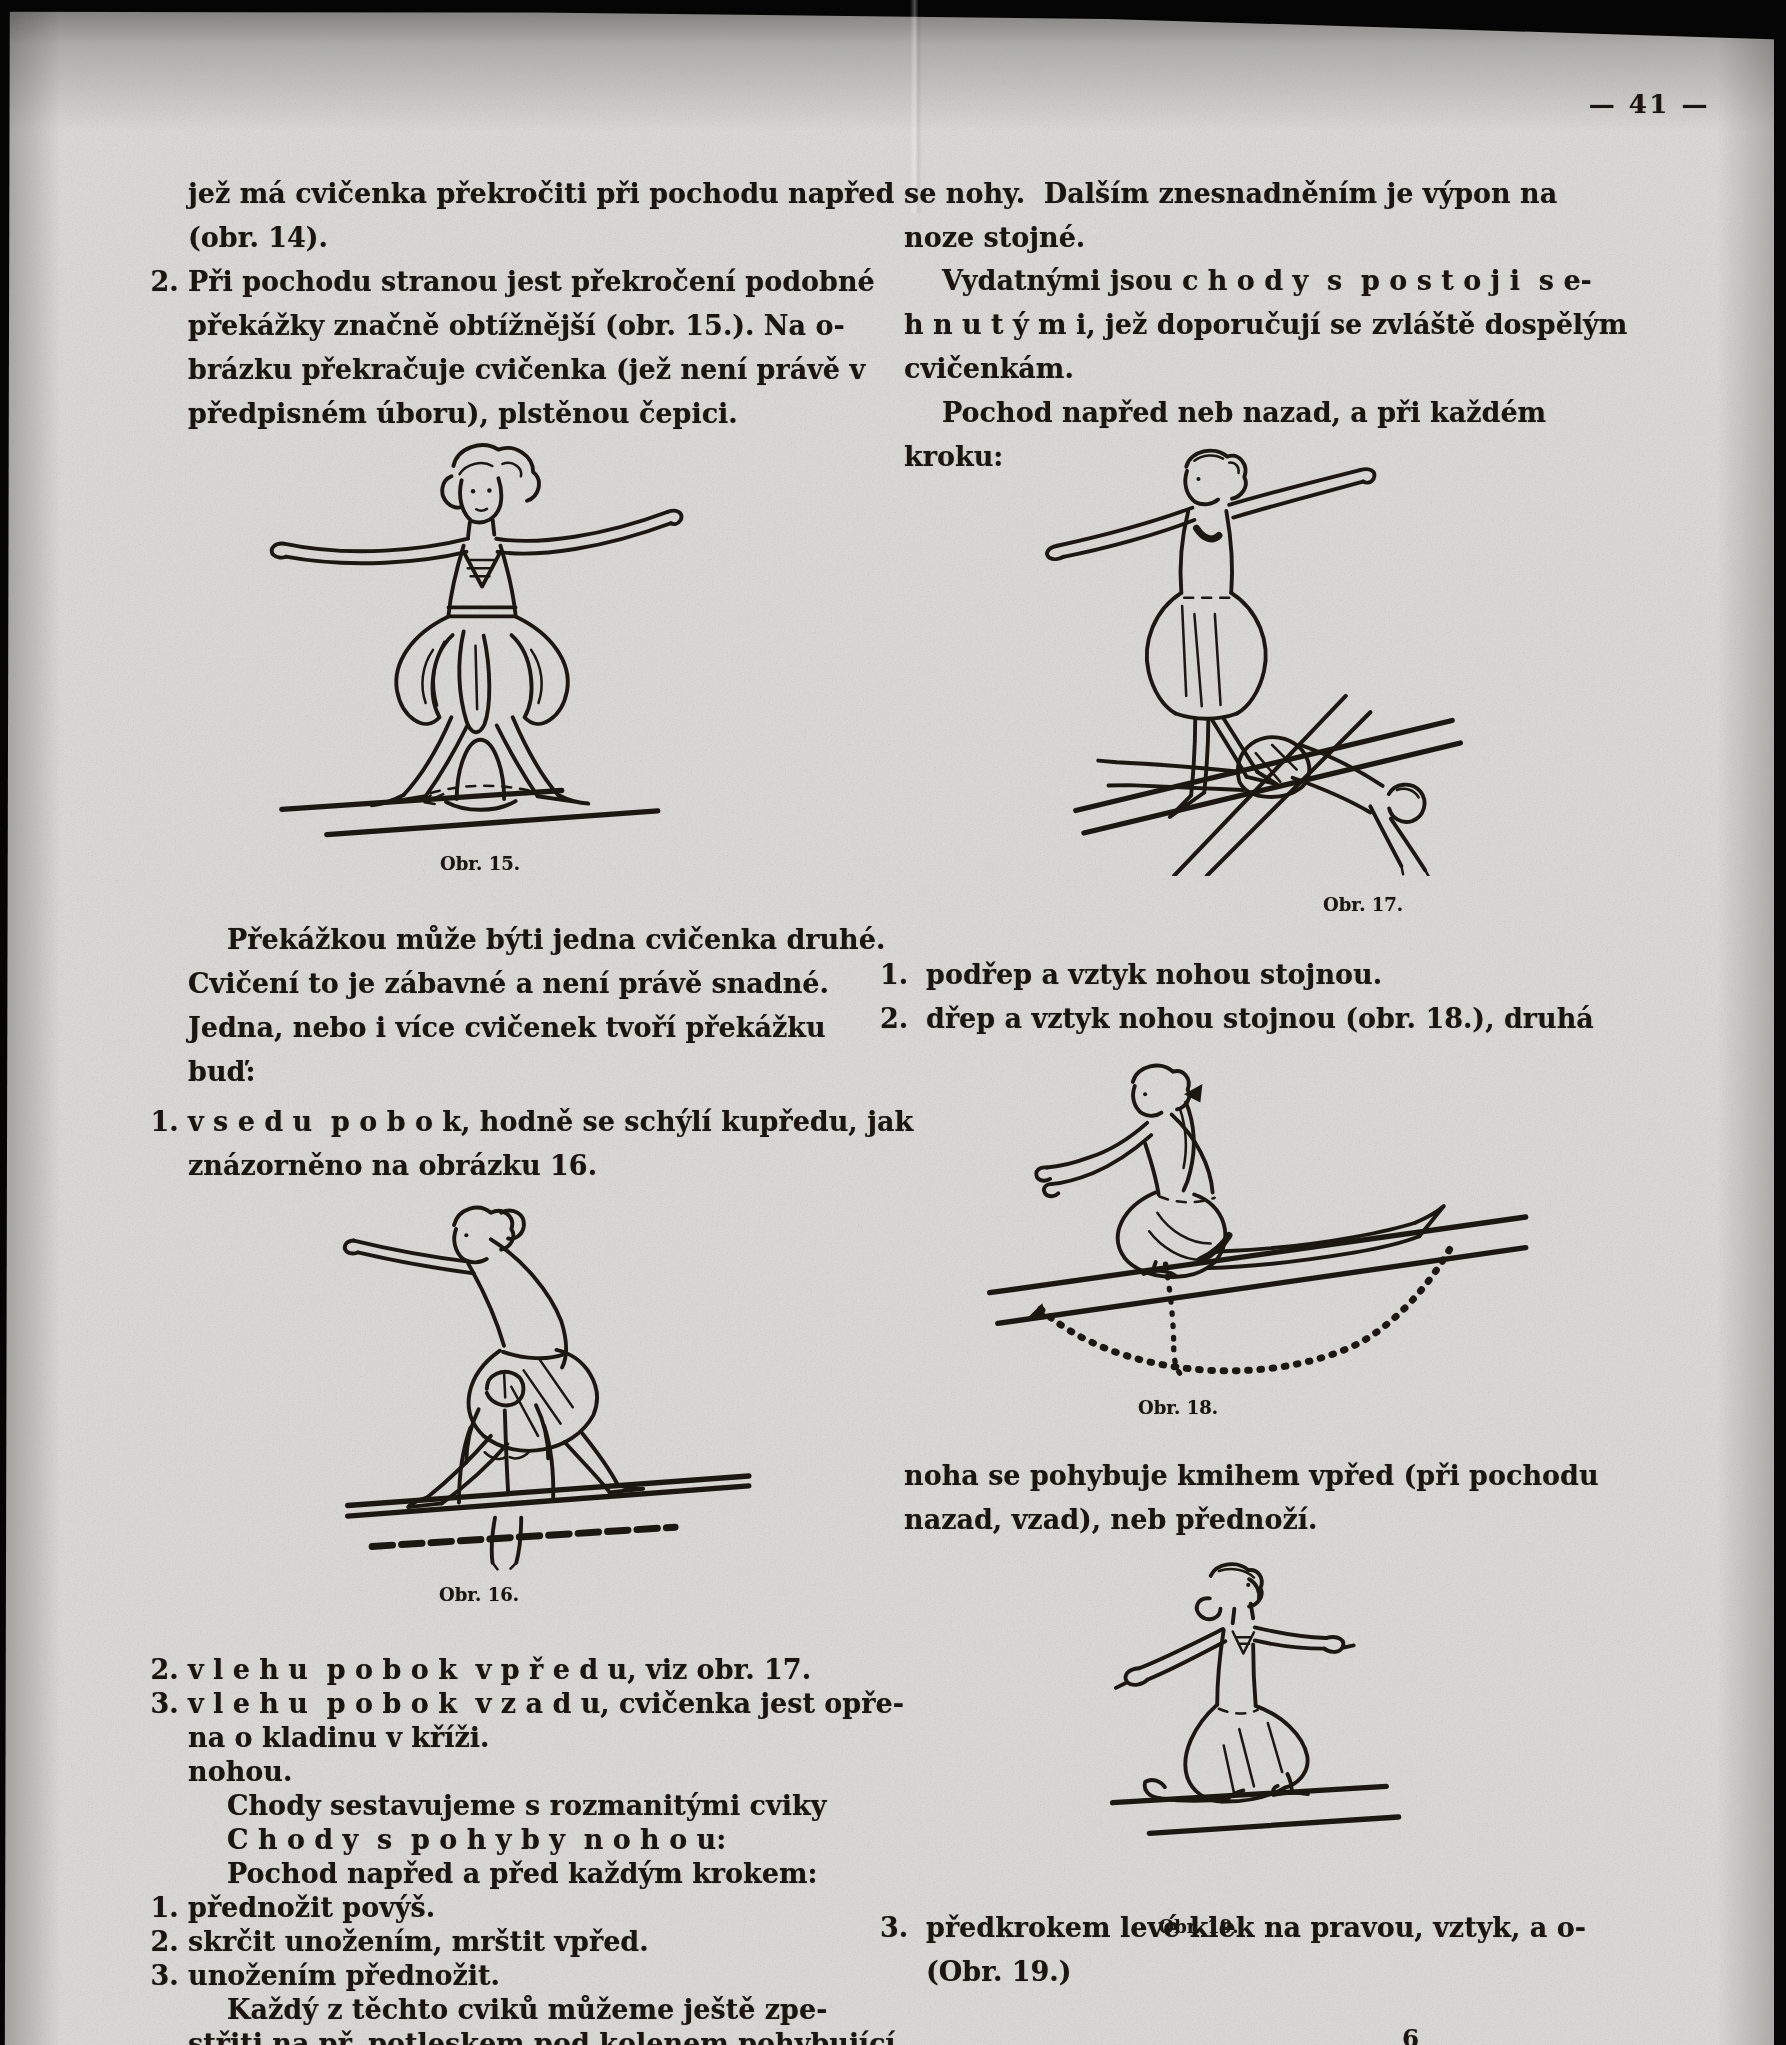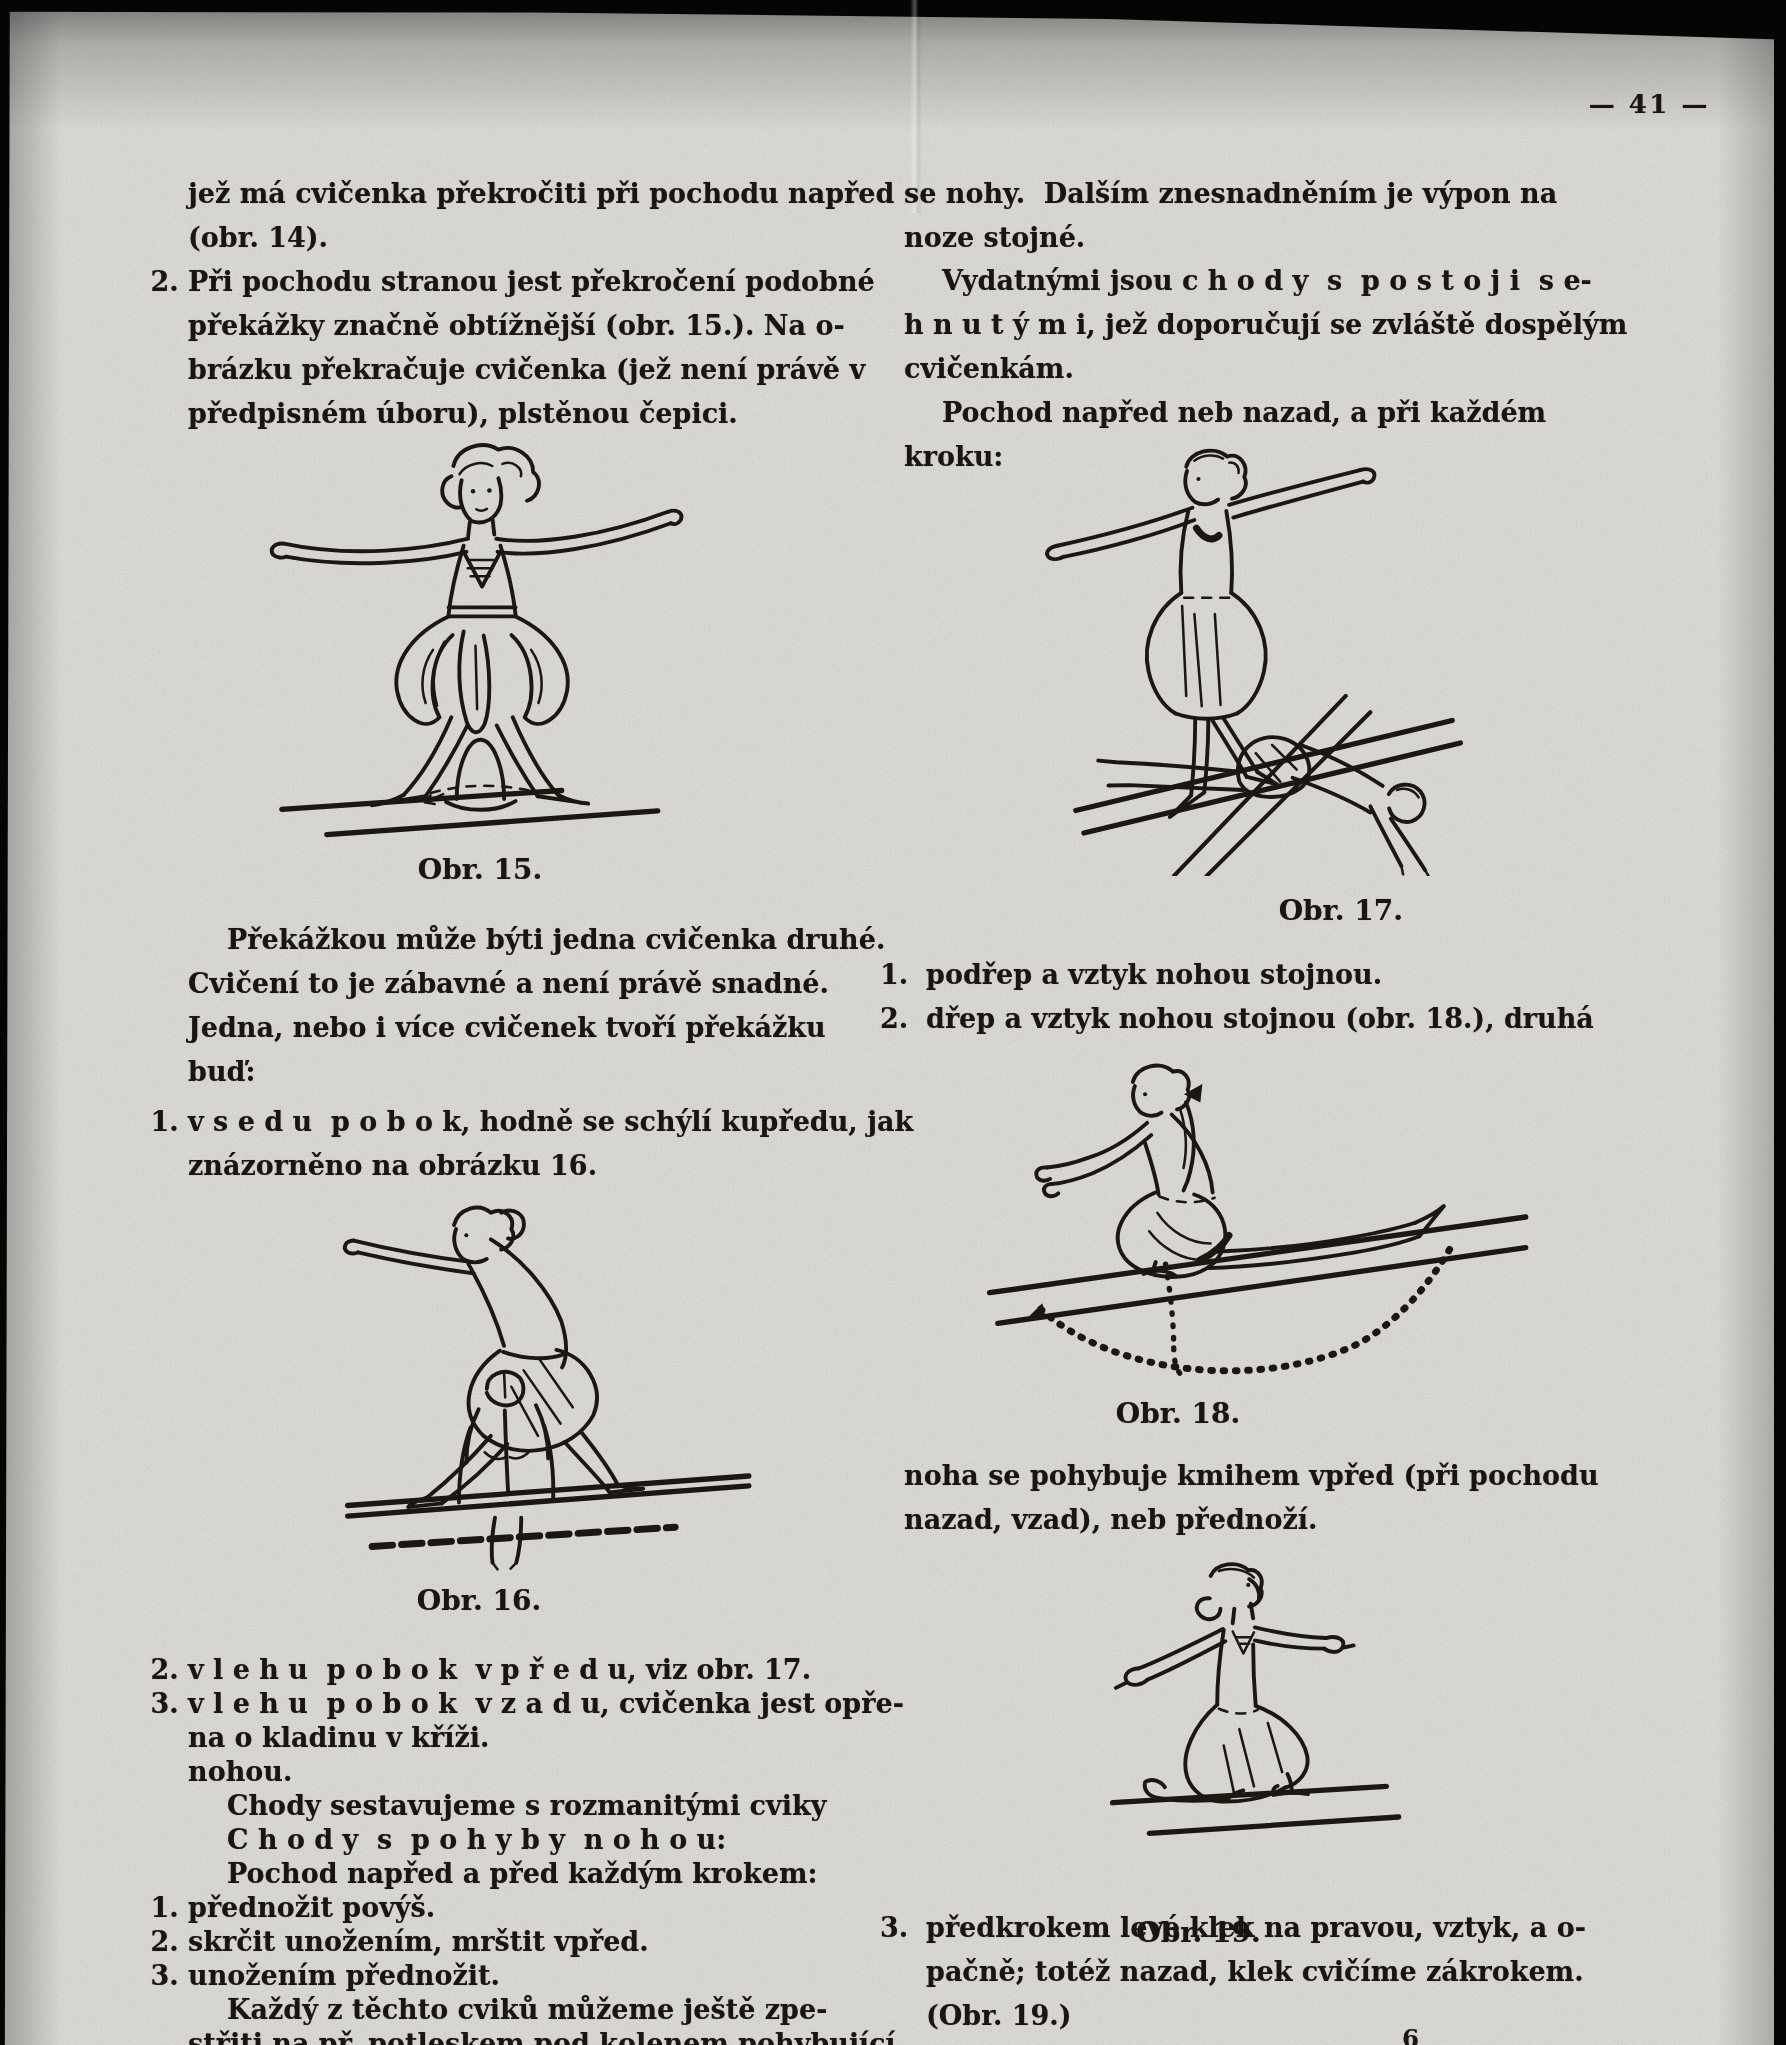--- a/index.html
+++ b/index.html
@@ -34,21 +34,21 @@
   .lcol .t-ind{display:inline-block;padding-left:92px;}
   .lcol .num{position:absolute;left:15.5px;top:0;}
   
   .rcol .t{display:inline-block;padding-left:46px;}
   .rcol .t-base{display:inline-block;padding-left:24px;}
   .rcol .t-ind{display:inline-block;padding-left:62px;}
   .rcol .num{position:absolute;left:0;top:0;}
 
   .pageno{position:absolute;top:89px;left:0;width:1710px;text-align:right;
     font-size:26px;letter-spacing:2.5px;text-shadow:0 0 0.8px rgba(30,22,14,.45);}
-  .caption{position:absolute;font-size:28px;text-align:center;
+  .caption{position:absolute;font-size:18px;text-align:center;
     text-shadow:0 0 0.8px rgba(30,22,14,.45);}
   .signature{position:absolute;top:2024px;left:1402px;font-size:24.5px;
     text-shadow:0 0 0.8px rgba(30,22,14,.45);}
 
   .fig{position:absolute;}
   .ink path, .ink circle{stroke:#1d1712;fill:none;stroke-width:.95;
     stroke-linecap:round;stroke-linejoin:round;}
   .ink .fill{fill:#1d1712;stroke:none;}
   .ink .w07{stroke-width:.62;}
   .ink .w10{stroke-width:1.0;}
@@ -326,21 +326,20 @@
       <path d="M50,58.5 C48.4,59 47.2,59.6 46.4,60.2"></path>
       <path d="M46.4,60.4 C41,61.2 34.8,61.2 29.4,60.4"></path>
       <path d="M29.4,60.4 C26.8,60 25.4,58.4 26,56.4 C27.6,55.4 29.8,56.1 30.8,57.7"></path>
       <path class="w13" d="M18,61.5 L85,57.5"></path>
       <path class="w13" d="M27,69 L88,65"></path>
     </svg>
     <div class="caption" style="left:994px;top:1916px;width:409px;">Obr. 19.</div>
 
     <div class="block lh" style="left:880px;top:1906px;width:785px;">
       <div class="txt-line"><span class="num">3.</span><span class="t">předkrokem levé klek na pravou, vztyk, a o-</span></div>
-      <div class="txt-line"><span class="t">pačně; totéž nazad, klek cvičíme zákrokem.</span></div>
       <div class="txt-line"><span class="t">(Obr. 19.)</span></div>
     </div>
 
     <div class="signature">6</div>
   </div>
 
 </div>
 
 
 </body></html>

